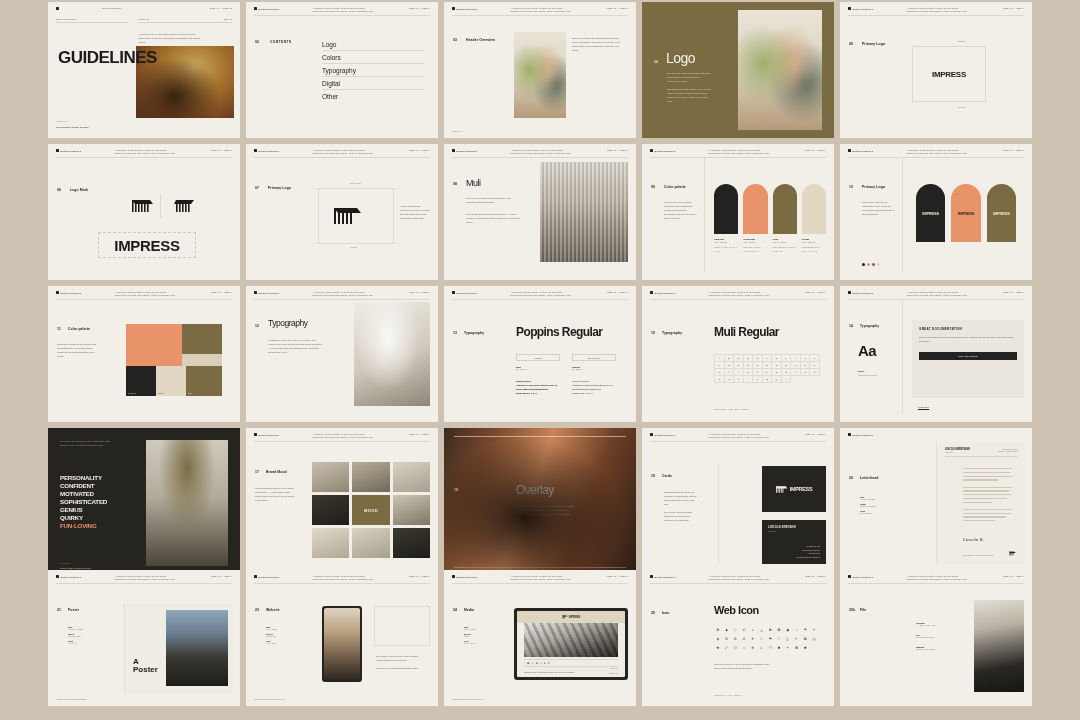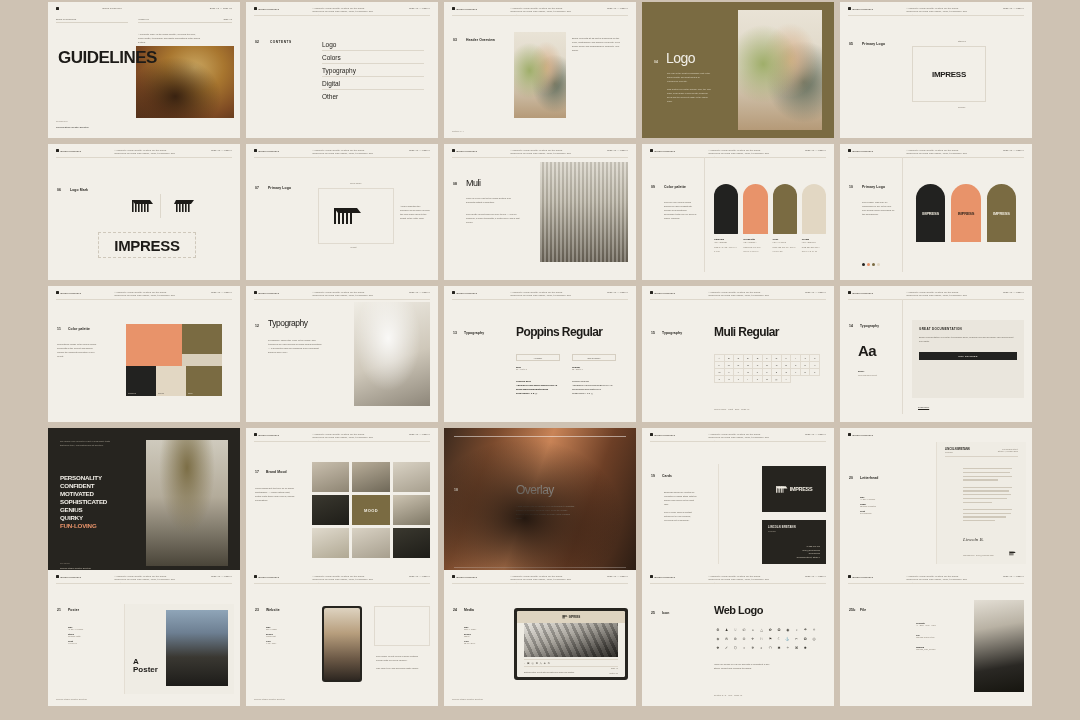--- a/index.html
+++ b/index.html
@@ -809,21 +809,21 @@
       <div class="brand">
           <span class="mk"></span>
           <span>Brand Guidelines</span>
         </div>
       <div class="mid">A complete visual identity system for the brand. Guidelines covering logo usage, color, typography and layout.</div>
       <div class="rt">2021 V1 — page 0</div>
     </div>
     <div class="hline"></div>
     <div class="sec-no" style="top:41px;left:9px">25</div>
     <div class="sec-ti" style="top:41px;left:20px;font-size:3.4px">Icon</div>
-    <div class="bigtitle" style="top:34px;left:72px;font-size:11px;font-weight:700;letter-spacing:-.5px">Web Logo</div>
+    <div class="bigtitle" style="top:34px;left:72px;font-size:11px;font-weight:700;letter-spacing:-.5px">Web Icon</div>
     <div id="icon-grid" style="position:absolute;top:56px;left:72px;width:104px;display:grid;grid-template-columns:repeat(12,1fr);gap:1px">
         <div class="iconcell" style="height: 8px;">⚙</div>
         <div class="iconcell" style="height: 8px;">♟</div>
         <div class="iconcell" style="height: 8px;">♡</div>
         <div class="iconcell" style="height: 8px;">✆</div>
         <div class="iconcell" style="height: 8px;">⌂</div>
         <div class="iconcell" style="height: 8px;">△</div>
         <div class="iconcell" style="height: 8px;">✿</div>
         <div class="iconcell" style="height: 8px;">✪</div>
         <div class="iconcell" style="height: 8px;">◉</div>

